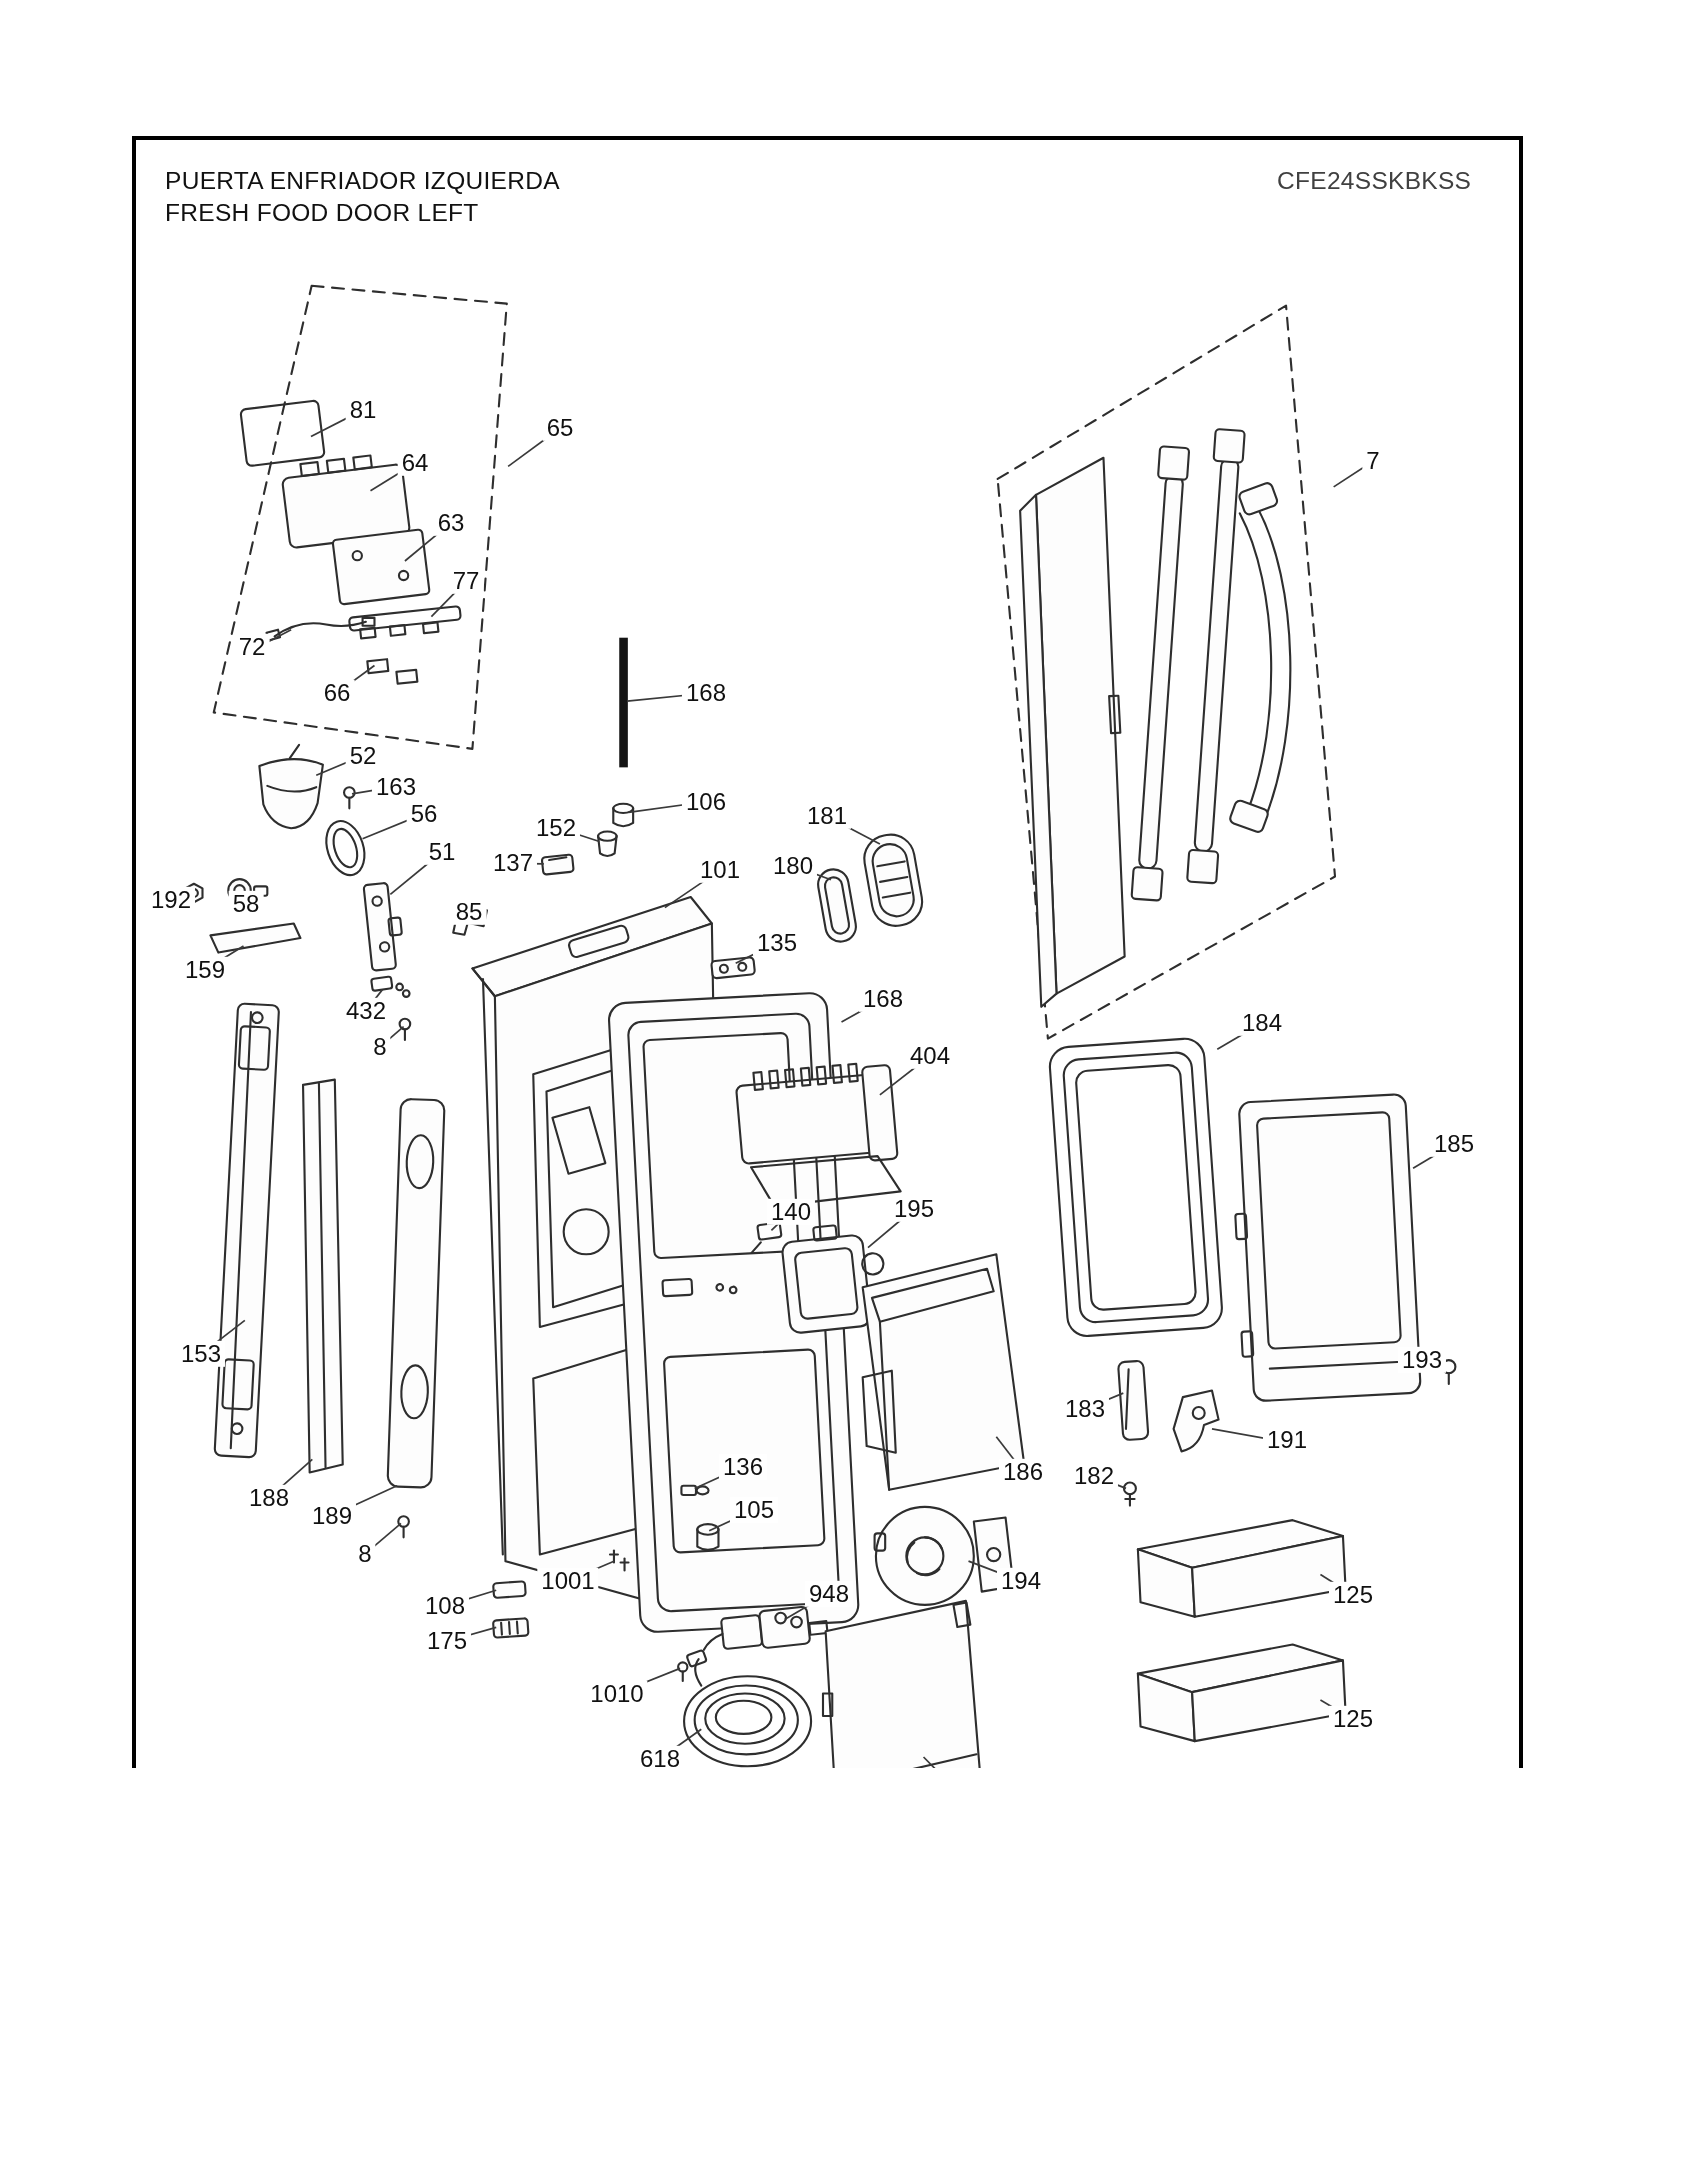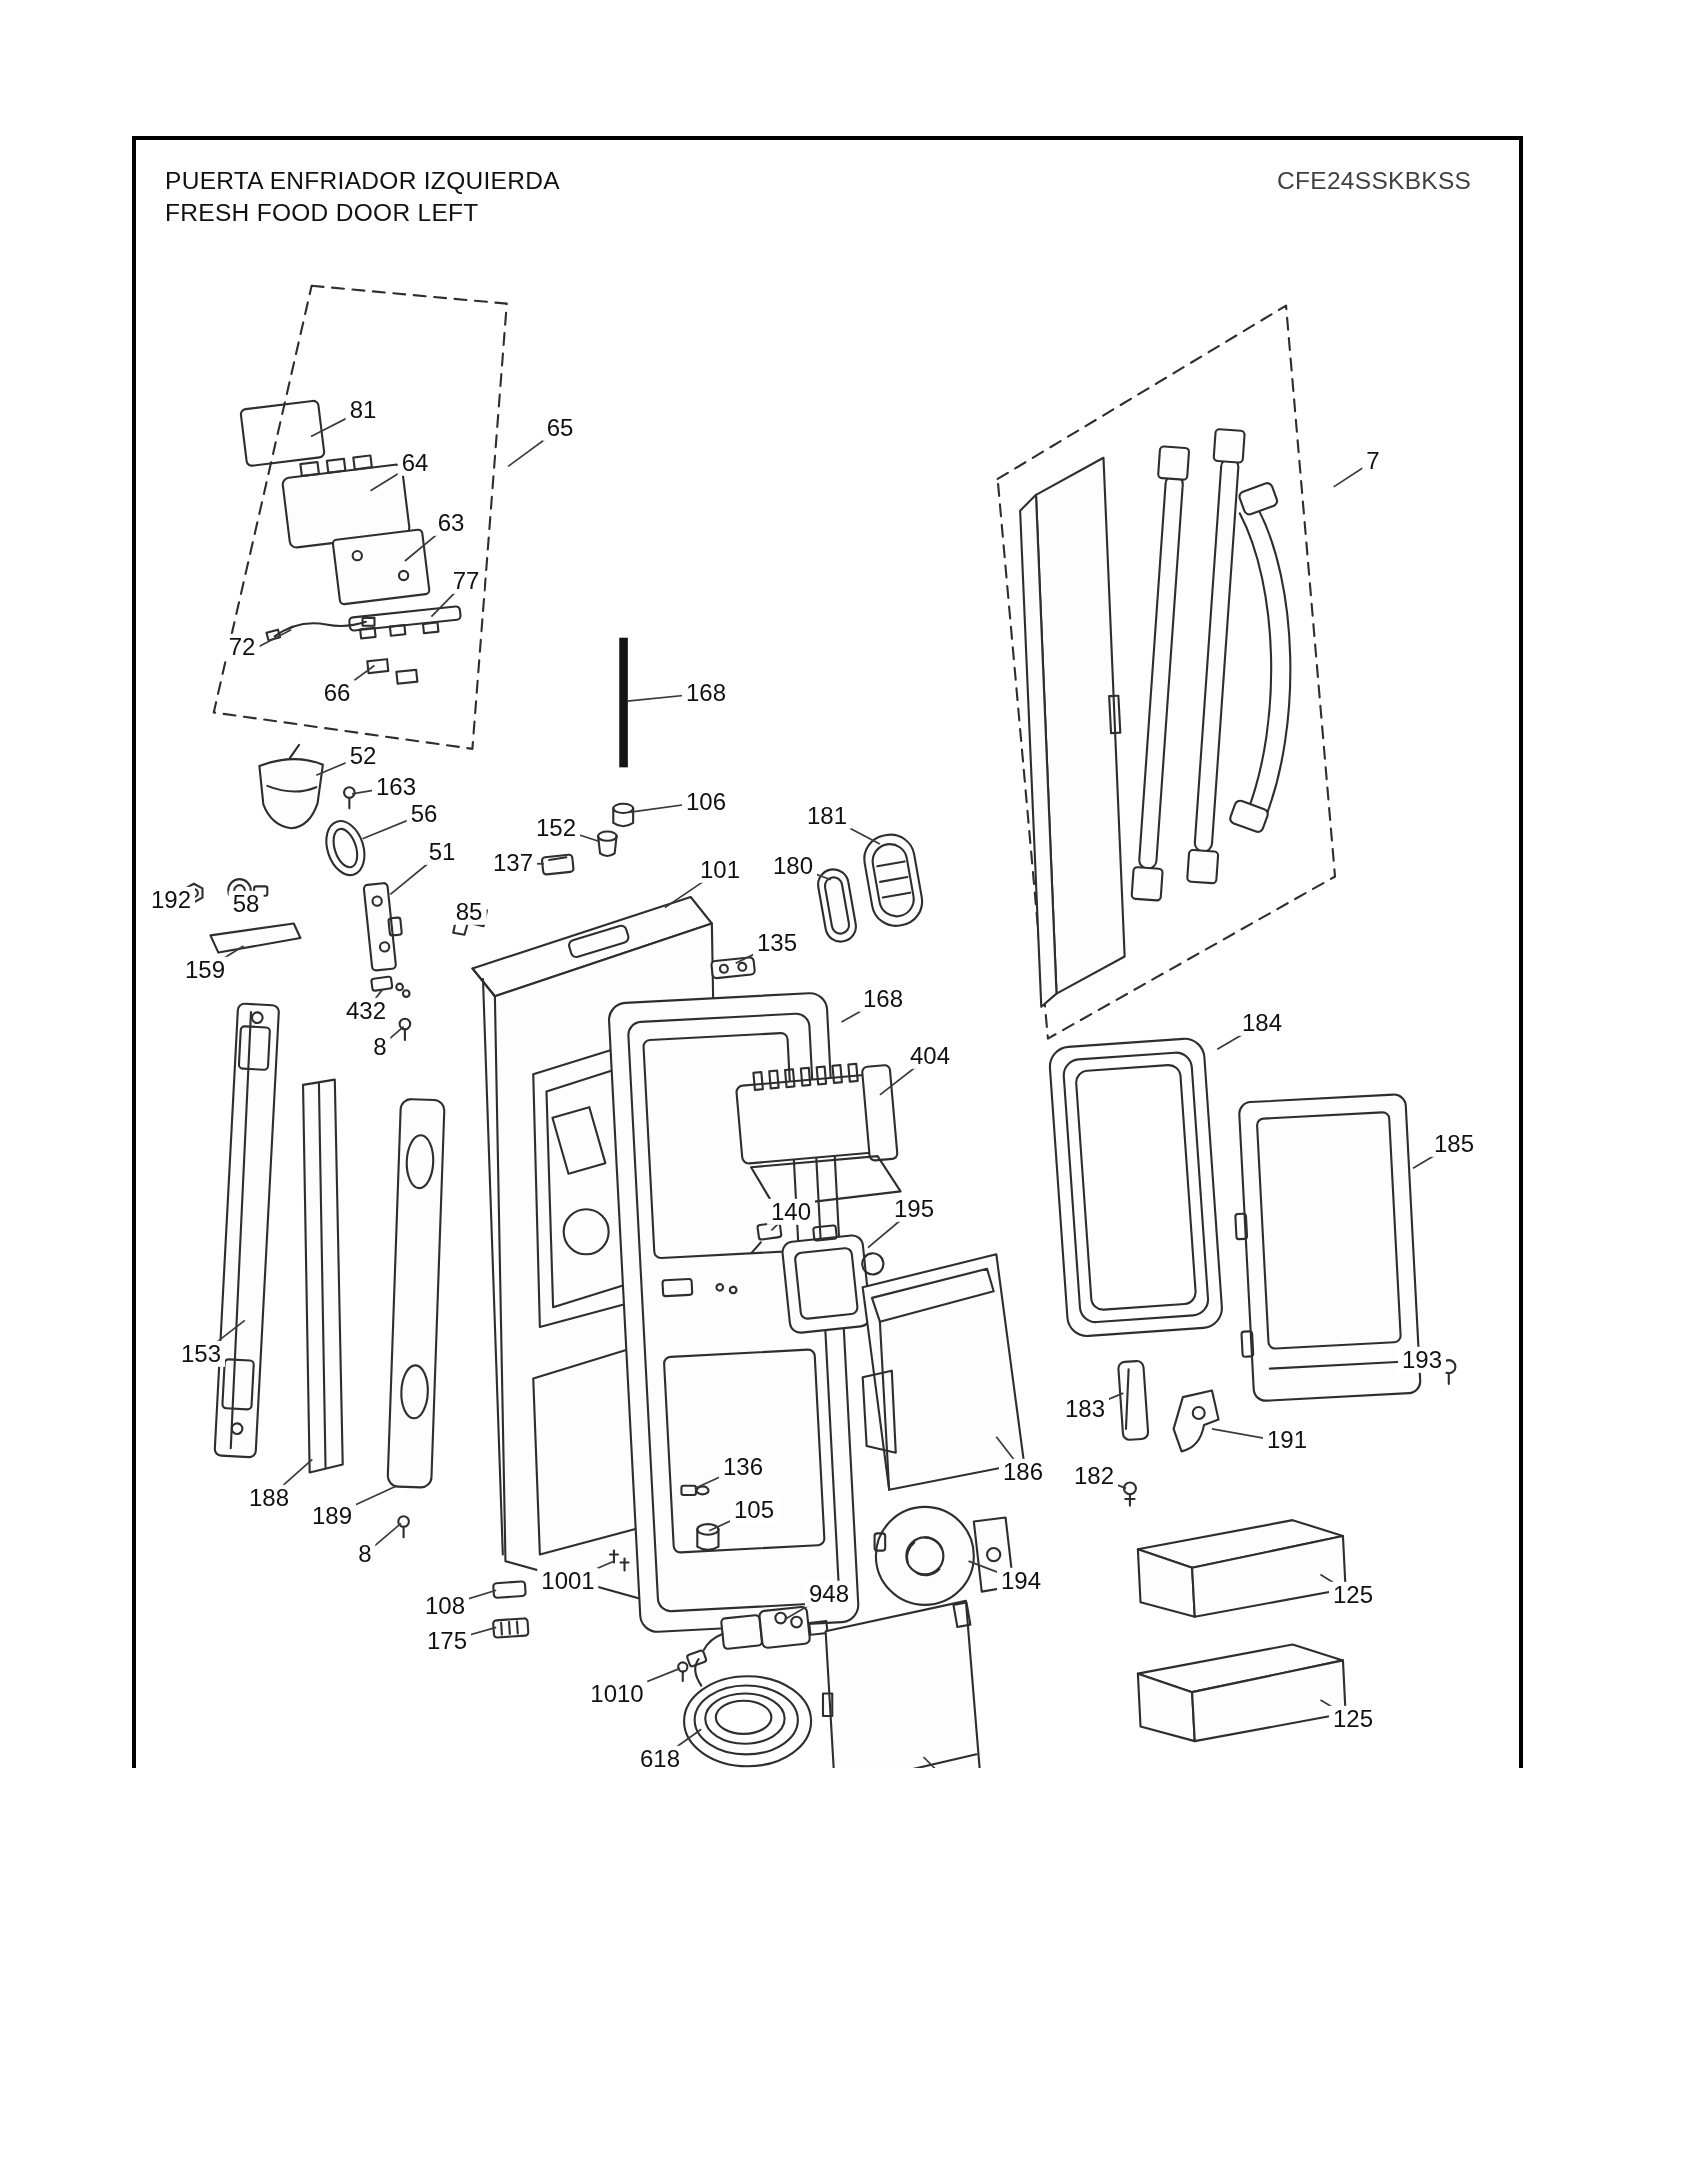--- a/index.html
+++ b/index.html
@@ -405,21 +405,21 @@
       <line x1="2045" y1="2411" x2="1996" y2="2380"></line>
       <line x1="2045" y1="2599" x2="1996" y2="2570"></line>
       <line x1="1979" y1="2825" x2="1925" y2="2798"></line>
     </svg>
 
   <div id="callout-layer">
       <div class="callout" style="left: 363px; top: 410px;">81</div>
       <div class="callout" style="left: 415px; top: 463px;">64</div>
       <div class="callout" style="left: 451px; top: 523px;">63</div>
       <div class="callout" style="left: 466px; top: 581px;">77</div>
-      <div class="callout" style="left: 242px; top: 647px;">72</div>
+      <div class="callout" style="left: 252px; top: 647px;">72</div>
       <div class="callout" style="left: 337px; top: 693px;">66</div>
       <div class="callout" style="left: 560px; top: 428px;">65</div>
       <div class="callout" style="left: 363px; top: 756px;">52</div>
       <div class="callout" style="left: 396px; top: 787px;">163</div>
       <div class="callout" style="left: 424px; top: 814px;">56</div>
       <div class="callout" style="left: 442px; top: 852px;">51</div>
       <div class="callout" style="left: 171px; top: 900px;">192</div>
       <div class="callout" style="left: 246px; top: 904px;">58</div>
       <div class="callout" style="left: 205px; top: 970px;">159</div>
       <div class="callout" style="left: 366px; top: 1011px;">432</div>

